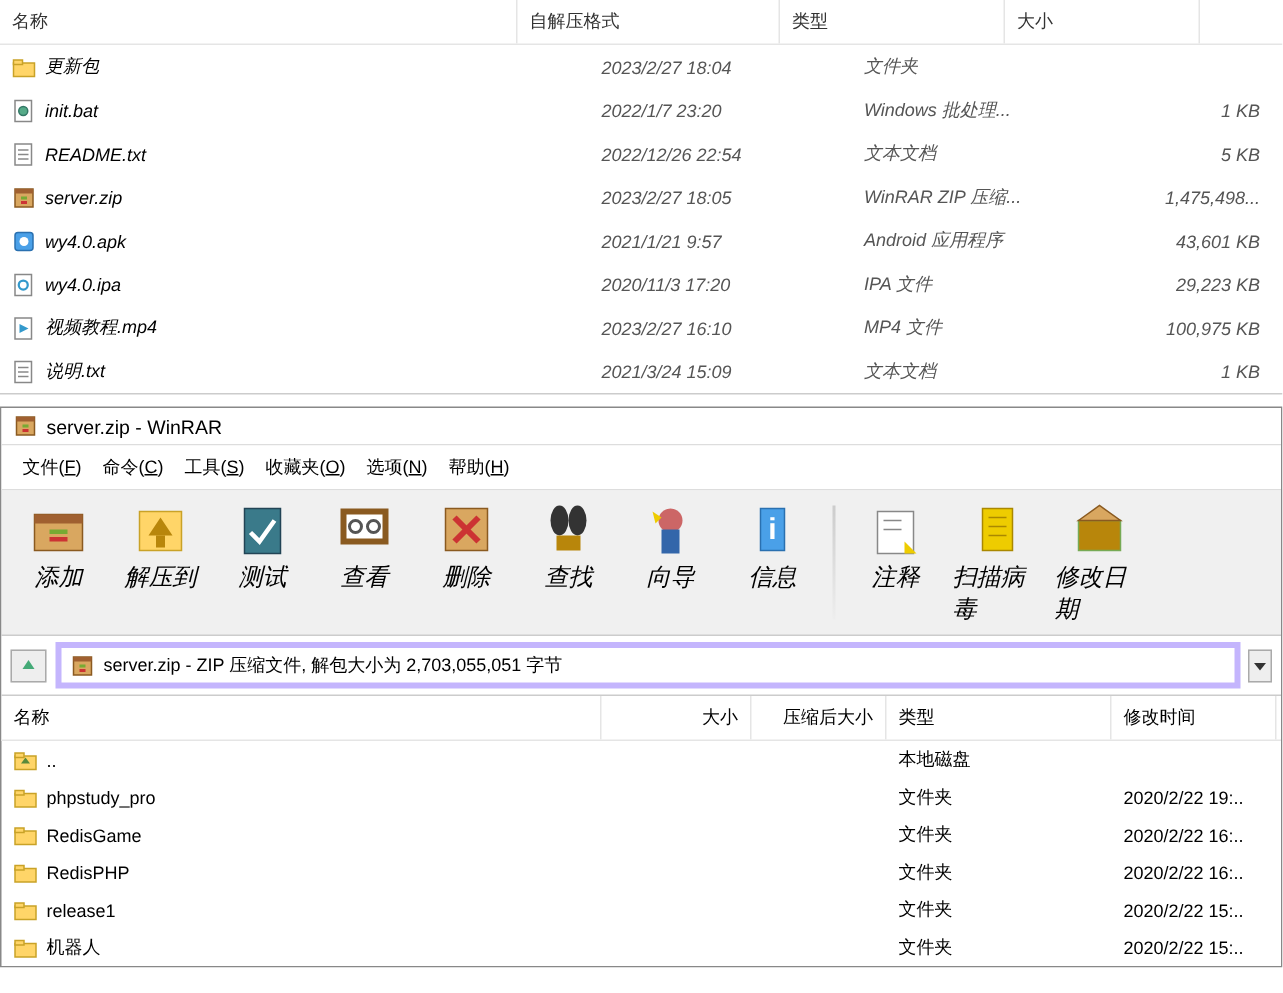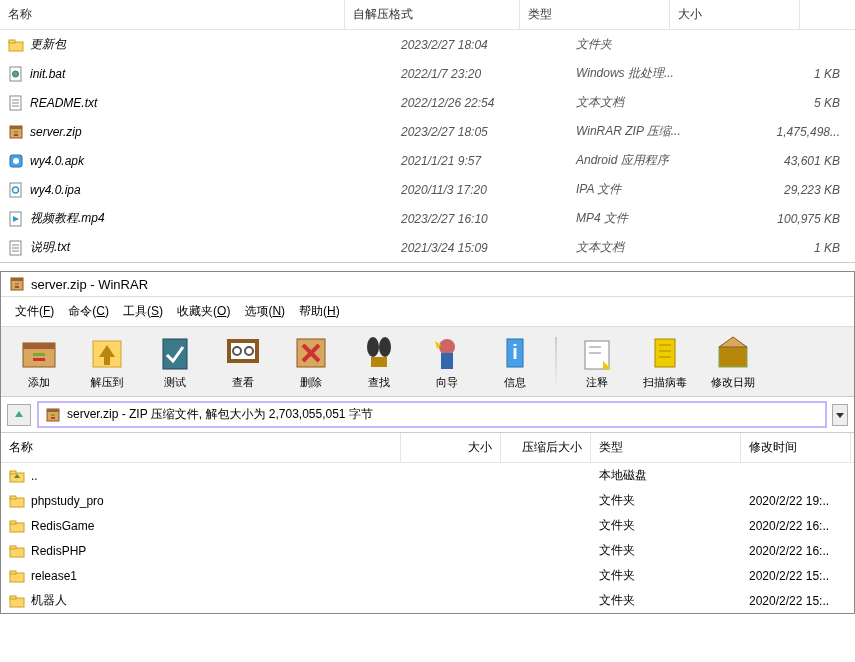--- a/index.html
+++ b/index.html
@@ -25,25 +25,25 @@
 
 .winrar { border: 1px solid #888; margin-top: 8px; background: #fff; }
 .winrar-title { display: flex; align-items: center; gap: 6px; padding: 4px 8px; background: #fff; border-bottom: 1px solid #ddd; }
 .winrar-title .title-text { font-size: 13px; }
 .menubar { display: flex; gap: 2px; padding: 4px 8px; background: #fff; border-bottom: 1px solid #ddd; }
 .menubar .menu-item { padding: 2px 6px; cursor: default; }
 .menubar .menu-item u { text-decoration: underline; }
 .toolbar { display: flex; gap: 8px; padding: 6px 8px; background: #f0f0f0; border-bottom: 1px solid #ccc; }
 .toolbar .tool { display: flex; flex-direction: column; align-items: center; gap: 2px; width: 60px; cursor: pointer; }
 .toolbar .tool-icon { width: 40px; height: 40px; display: flex; align-items: center; justify-content: center; }
-.toolbar .tool-label { font-size: 11px; }
+.toolbar .tool-label { font-size: 16px; font-style: italic; }
 .toolbar .sep { width: 2px; background: linear-gradient(#ccc, #eee); margin: 4px 2px; }
 .pathbar { display: flex; align-items: center; gap: 6px; padding: 4px 6px; border-bottom: 1px solid #ccc; background: #fff;}
 .pathbar .up-btn { width: 24px; height: 22px; border: 1px solid #aaa; background: #eee; display:flex; align-items:center; justify-content:center; }
-.pathbar .path-field { flex: 1; border: 2px solid #c4b5fd; padding: 3px 6px; display:flex; align-items:center; gap:6px; background:#fff; }
+.pathbar .path-field { flex: 1; border: 4px solid #c4b5fd; padding: 3px 6px; display:flex; align-items:center; gap:6px; background:#fff; }
 .pathbar .dd-btn { width: 16px; height: 22px; border: 1px solid #aaa; background:#eee; display:flex; align-items:center; justify-content:center; margin-left:-1px;}
 .winrar-header { display: flex; background: #fff; border-bottom: 1px solid #e5e5e5; }
 .winrar-header .wcol { padding: 6px 8px; border-right: 1px solid #e5e5e5; }
 .wcol-name { width: 400px; }
 .wcol-size { width: 100px; text-align: right; }
 .wcol-packed { width: 90px; text-align: right; }
 .wcol-type { width: 150px; }
 .wcol-date { width: 110px; }
 .winrar-rows .wrow { display: flex; align-items: center; padding: 2px 0; }
 .winrar-rows .wrow .wcol { padding: 2px 8px; display:flex; align-items:center; gap:6px;}

